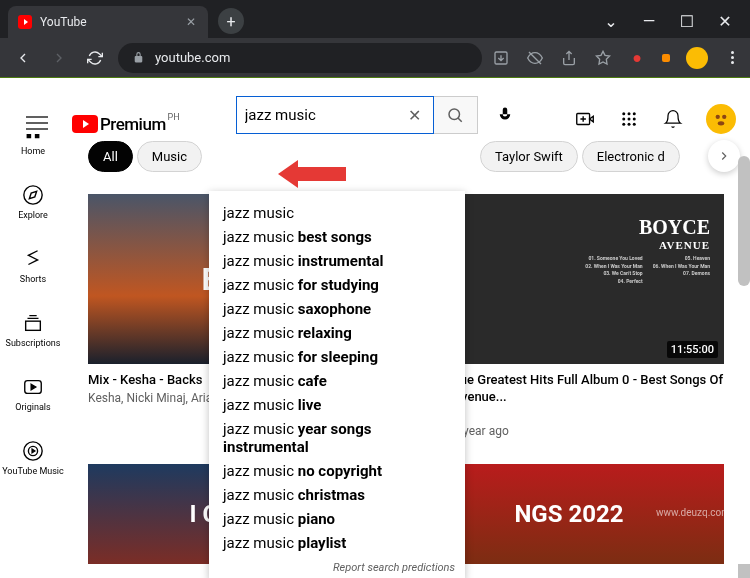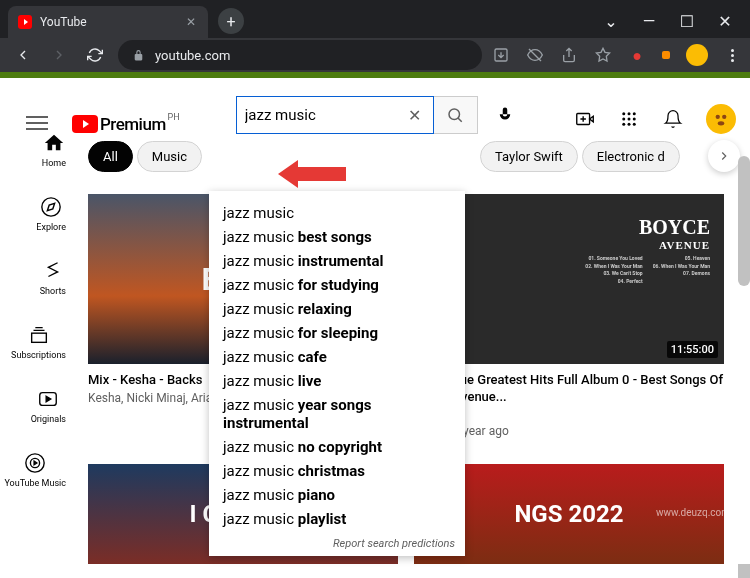--- a/index.html
+++ b/index.html
@@ -8,33 +8,33 @@
 .chrome-top { background: #202124; height: 38px; display: flex; align-items: flex-end; }
 .tab { background: #35363a; height: 32px; width: 200px; border-radius: 8px 8px 0 0; display: flex; align-items: center; padding: 0 10px; margin-left: 8px; color: #e8eaed; font-size: 12px; gap: 8px; }
 .tab-favicon { width: 14px; height: 14px; background: #f00; border-radius: 3px; display: flex; align-items: center; justify-content: center; }
 .tab-favicon::before { content: ""; width: 0; height: 0; border-left: 4px solid #fff; border-top: 3px solid transparent; border-bottom: 3px solid transparent; margin-left: 1px; }
 .tab-title { flex: 1; }
 .tab-close { width: 14px; height: 14px; display: flex; align-items: center; justify-content: center; color: #9aa0a6; }
 .new-tab { width: 26px; height: 26px; background: #3c4043; border-radius: 50%; display: flex; align-items: center; justify-content: center; color: #e8eaed; margin: 0 6px 4px 10px; font-size: 16px; }
 .win-controls { margin-left: auto; display: flex; gap: 24px; padding: 0 18px 10px 0; color: #e8eaed; }
 .win-ctrl { width: 14px; height: 14px; display: flex; align-items: center; justify-content: center; }
 
-.omnibox-row { background: #35363a; height: 40px; display: flex; align-items: center; padding: 0 10px; gap: 10px; border-bottom: 6px solid #4d7c0f; }
+.omnibox-row { background: #35363a; height: 40px; display: flex; align-items: center; padding: 0 10px; gap: 10px; border-bottom: 1px solid #4d7c0f; }
 .nav-btn { width: 26px; height: 26px; display: flex; align-items: center; justify-content: center; color: #9aa0a6; }
 .nav-btn.disabled { opacity: 0.4; }
 .url-bar { flex: 1; background: #202124; border-radius: 20px; height: 30px; display: flex; align-items: center; padding: 0 14px; color: #e8eaed; font-size: 13px; gap: 10px; }
 .lock { width: 13px; height: 13px; }
 .ext-icons { display: flex; gap: 16px; align-items: center; color: #9aa0a6; }
 .ext-icon { width: 18px; height: 18px; display: flex; align-items: center; justify-content: center; }
 .avatar-pooh { width: 22px; height: 22px; border-radius: 50%; background: #fbbc04; }
 .menu-dots { width: 16px; display: flex; flex-direction: column; gap: 2px; align-items: center; }
 .menu-dots span { width: 3px; height: 3px; background: #e8eaed; border-radius: 50%; }
 
 .content { position: relative; height: 500px; display: flex; }
-.sidebar { width: 66px; background: #fff; display: flex; flex-direction: column; align-items: flex-end; padding-top: 54px; gap: 28px; font-size: 9px; color: #030303; }
+.sidebar { width: 66px; background: #fff; display: flex; flex-direction: column; align-items: center; padding-top: 42px; gap: 28px; font-size: 9px; color: #030303; }
 .side-item { display: flex; flex-direction: column; align-items: center; gap: 4px; cursor: pointer; }
 .side-icon { width: 22px; height: 22px; display: flex; align-items: center; justify-content: center; }
 
 .main { flex: 1; position: relative; }
 .topbar { height: 56px; display: flex; align-items: flex-end; padding: 0 14px; gap: 10px; position: absolute; top: 0; left: -66px; right: 0; background: #fff; z-index: 2; }
 .hamburger { width: 22px; margin-left: 12px; }
 .hamburger div { height: 2px; background: #606060; margin: 4px 0; }
 .logo { display: flex; align-items: center; gap: 2px; margin-left: 14px; position: relative; }
 .logo-icon { width: 26px; height: 18px; background: #f00; border-radius: 4px; display: flex; align-items: center; justify-content: center; }
 .logo-icon::before { content: ""; width: 0; height: 0; border-left: 6px solid #fff; border-top: 4px solid transparent; border-bottom: 4px solid transparent; margin-left: 2px; }
@@ -332,20 +332,21 @@
         </div>
     </div>
 
   </div>
 
   <div class="suggest">
     <div class="suggest-item"><span>jazz music</span><b></b></div>
     <div class="suggest-item"><span>jazz music </span><b>best songs</b></div>
     <div class="suggest-item"><span>jazz music </span><b>instrumental</b></div>
     <div class="suggest-item"><span>jazz music </span><b>for studying</b></div>
+    <div class="suggest-item"><span>jazz music </span><b>saxophone</b></div>
     <div class="suggest-item"><span>jazz music </span><b>relaxing</b></div>
     <div class="suggest-item"><span>jazz music </span><b>for sleeping</b></div>
     <div class="suggest-item"><span>jazz music </span><b>cafe</b></div>
     <div class="suggest-item"><span>jazz music </span><b>live</b></div>
     <div class="suggest-item"><span>jazz music </span><b>year songs instrumental</b></div>
     <div class="suggest-item"><span>jazz music </span><b>no copyright</b></div>
     <div class="suggest-item"><span>jazz music </span><b>christmas</b></div>
     <div class="suggest-item"><span>jazz music </span><b>piano</b></div>
     <div class="suggest-item"><span>jazz music </span><b>playlist</b></div>
     <div class="suggest-report">Report search predictions</div>

